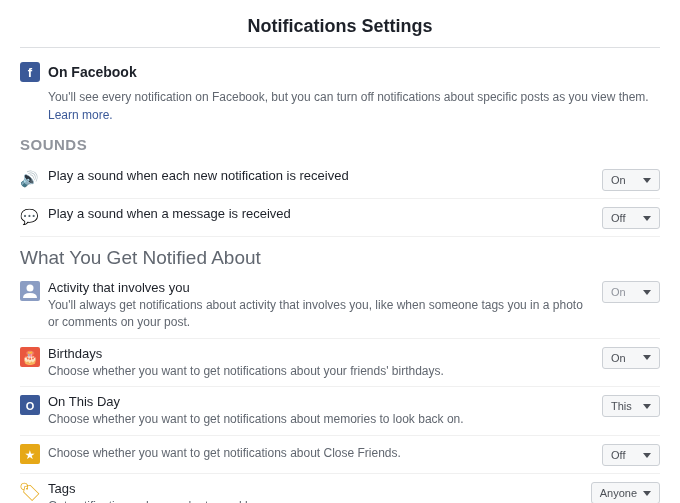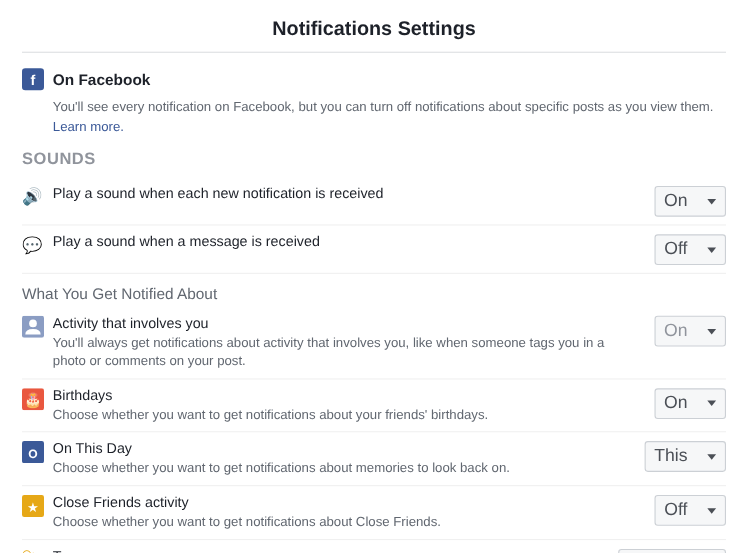--- a/index.html
+++ b/index.html
@@ -111,43 +111,43 @@
       align-items: center;
       margin-left: 16px;
       margin-top: 1px;
     }
 
     .dropdown-btn {
       background: #f6f7f8;
       border: 1px solid #ccd0d5;
       border-radius: 3px;
       padding: 4px 8px;
-      font-size: 16px;
+      font-size: 11px;
       color: #4b4f56;
       cursor: pointer;
       display: flex;
       align-items: center;
-      gap: 16px;
+      gap: 4px;
       white-space: nowrap;
       min-width: 58px;
       justify-content: space-between;
     }
 
     .caret {
       display: inline-block;
       width: 0;
       height: 0;
       border-left: 4px solid transparent;
       border-right: 4px solid transparent;
       border-top: 5px solid #4b4f56;
       margin-left: 2px;
     }
 
     .notif-subsection-title {
-      font-size: 14px;
+      font-size: 19px;
       color: #616770;
       margin-bottom: 4px;
       margin-top: 10px;
     }
 
     
     .icon-facebook {
       width: 20px;
       height: 20px;
       background: #3b5998;
@@ -296,21 +296,20 @@
 
     <div class="setting-row">
       <div class="setting-left">
         <div class="setting-icon">
           <svg width="20" height="20" viewBox="0 0 20 20">
             <rect width="20" height="20" rx="2" fill="#e6a817"></rect>
             <text x="10" y="15" text-anchor="middle" font-size="12" fill="white">★</text>
           </svg>
         </div>
         <div class="setting-text-group">
-          <div class="setting-title">Close Friends activity</div>
           <div class="setting-desc">Choose whether you want to get notifications about Close Friends.</div>
         </div>
       </div>
       <div class="setting-control">
         <button class="dropdown-btn">
           <span>Off</span>
           <span class="caret"></span>
         </button>
       </div>
     </div>

